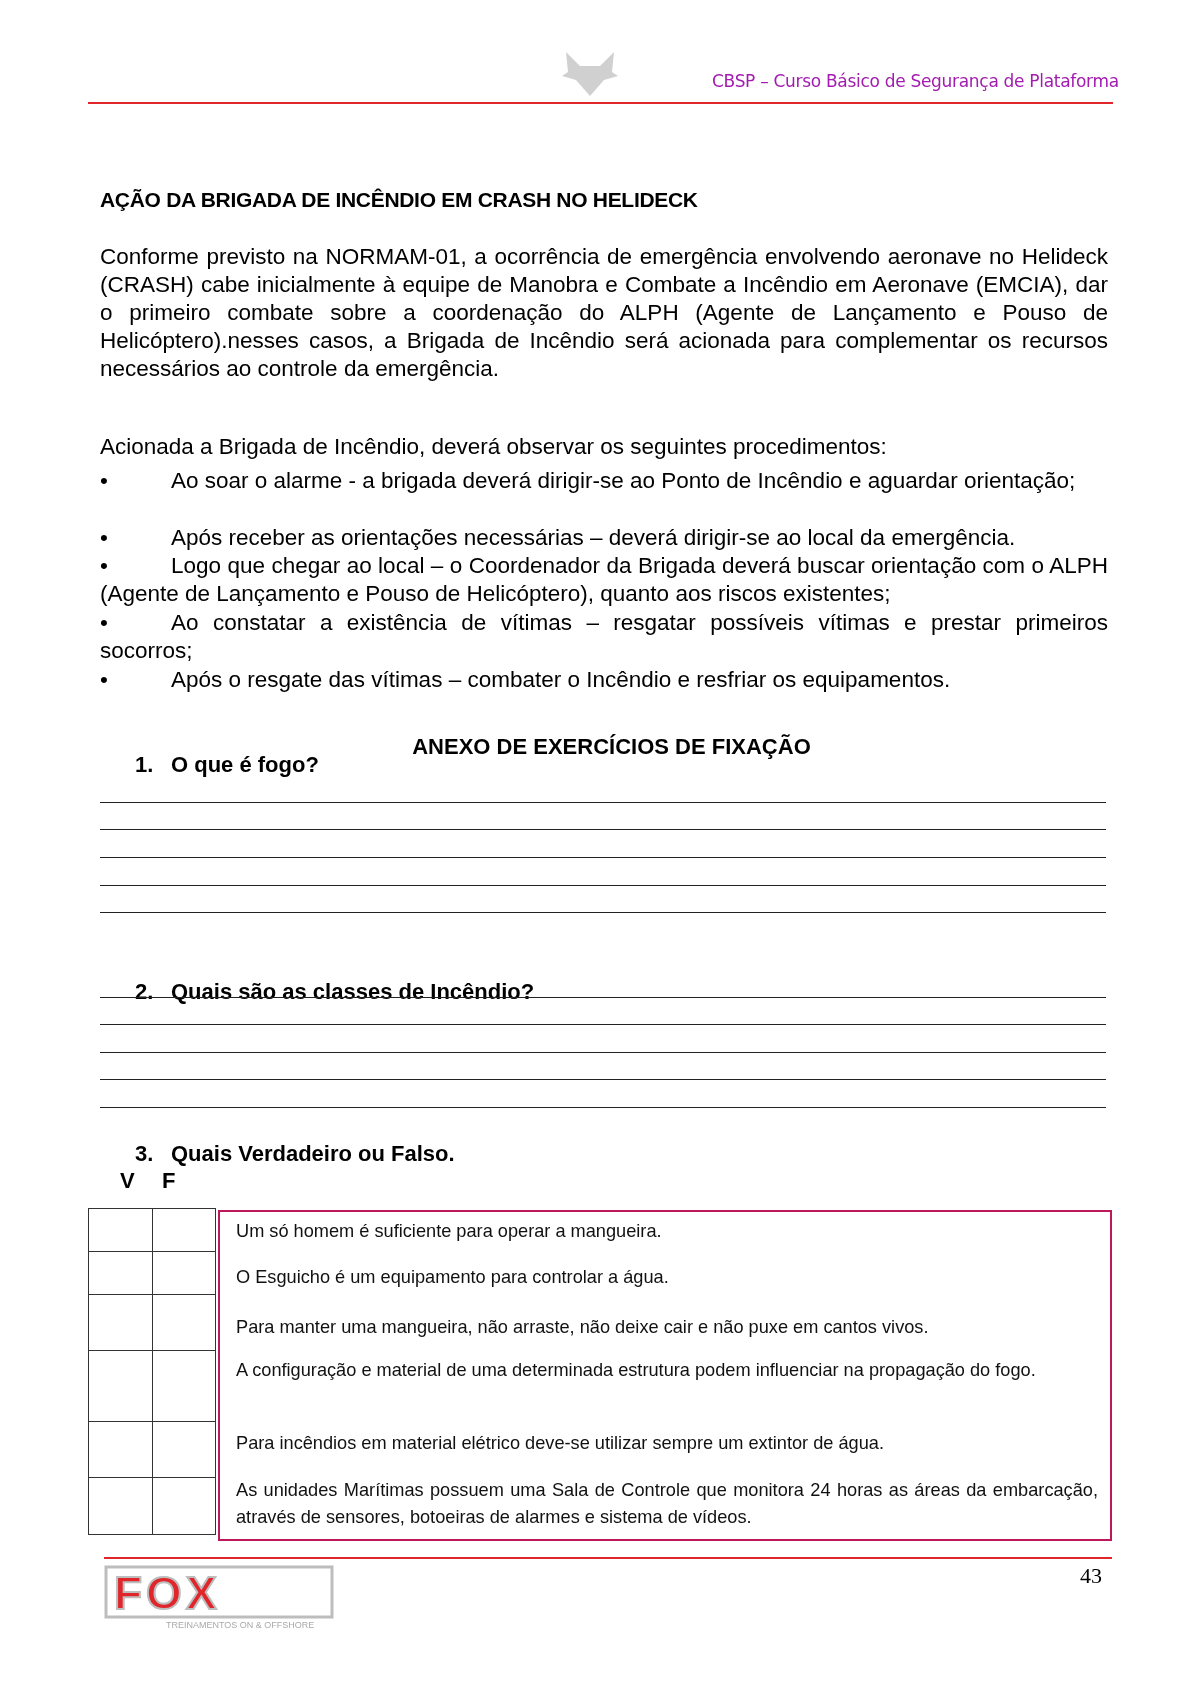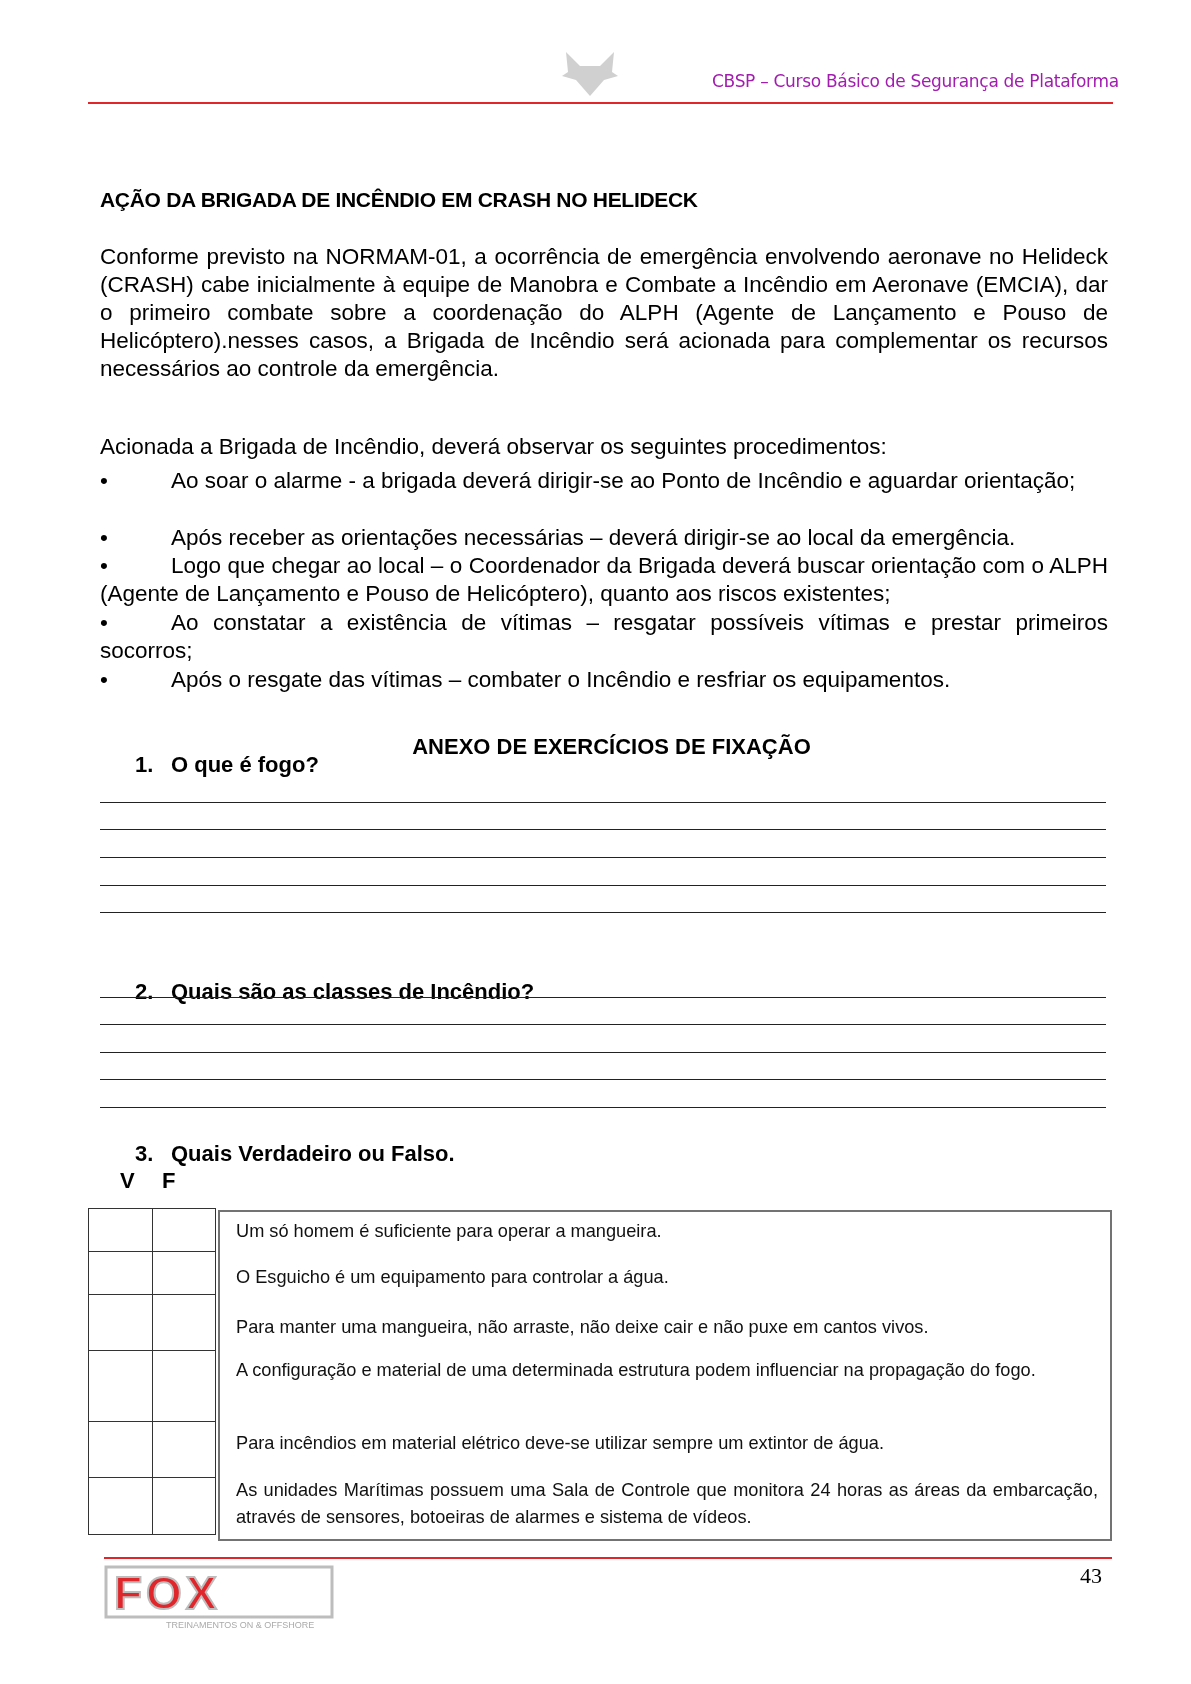--- a/index.html
+++ b/index.html
@@ -13,21 +13,21 @@
   .bullet-row { position:absolute; left:100px; width:1008px; font-size:22.5px; line-height:28px; text-align:justify; margin:0; }
   .bullet-row .dot { position:absolute; left:0; top:0; }
   .bullet-row .txt { text-indent:71px; display:block; }
   .annex { position:absolute; left:0; width:1191px; text-align:center; top:718px; font-size:22px; font-weight:bold; margin:16px; }
   .q { position:absolute; left:135px; font-size:22px; font-weight:bold; margin:0; }
   .q .num { display:inline-block; width:36px; }
   .line { position:absolute; left:100px; width:1006px; height:1px; background:#222; }
   .vf { position:absolute; top:1168px; font-size:22px; font-weight:bold; }
   .vf-grid { position:absolute; left:88px; top:1208px; width:128px; border:1.5px solid #333; border-collapse:collapse; }
   .vf-grid td { border:1.5px solid #333; width:62px; padding:0; }
-  .stmt-box { position:absolute; left:218px; top:1210px; width:894px; height:331px; border:2px solid #737373; box-sizing:border-box; }
+  .stmt-box { position:absolute; left:218px; top:1210px; width:894px; height:331px; border:2px solid #be185d; box-sizing:border-box; }
   .stmt { position:absolute; left:16px; width:862px; font-size:18.2px; line-height:27px; text-align:justify; margin:0; color:#111; }
   .page-num { position:absolute; left:1080px; top:1563px; font-family:"Liberation Serif", serif; font-size:22px; }
   .fox-logo { position:absolute; left:104px; top:1565px; width:240px; height:66px; }
 </style>
 </head>
 <body>
 
 <svg class="abs fox-logo-top" viewBox="0 0 60 48">
   <path d="M6 2 L20 16 L40 16 L54 2 L52 22 L58 26 L44 30 L30 46 L16 30 L2 26 L8 22 Z" fill="#d0d0d0"></path>
 </svg>

